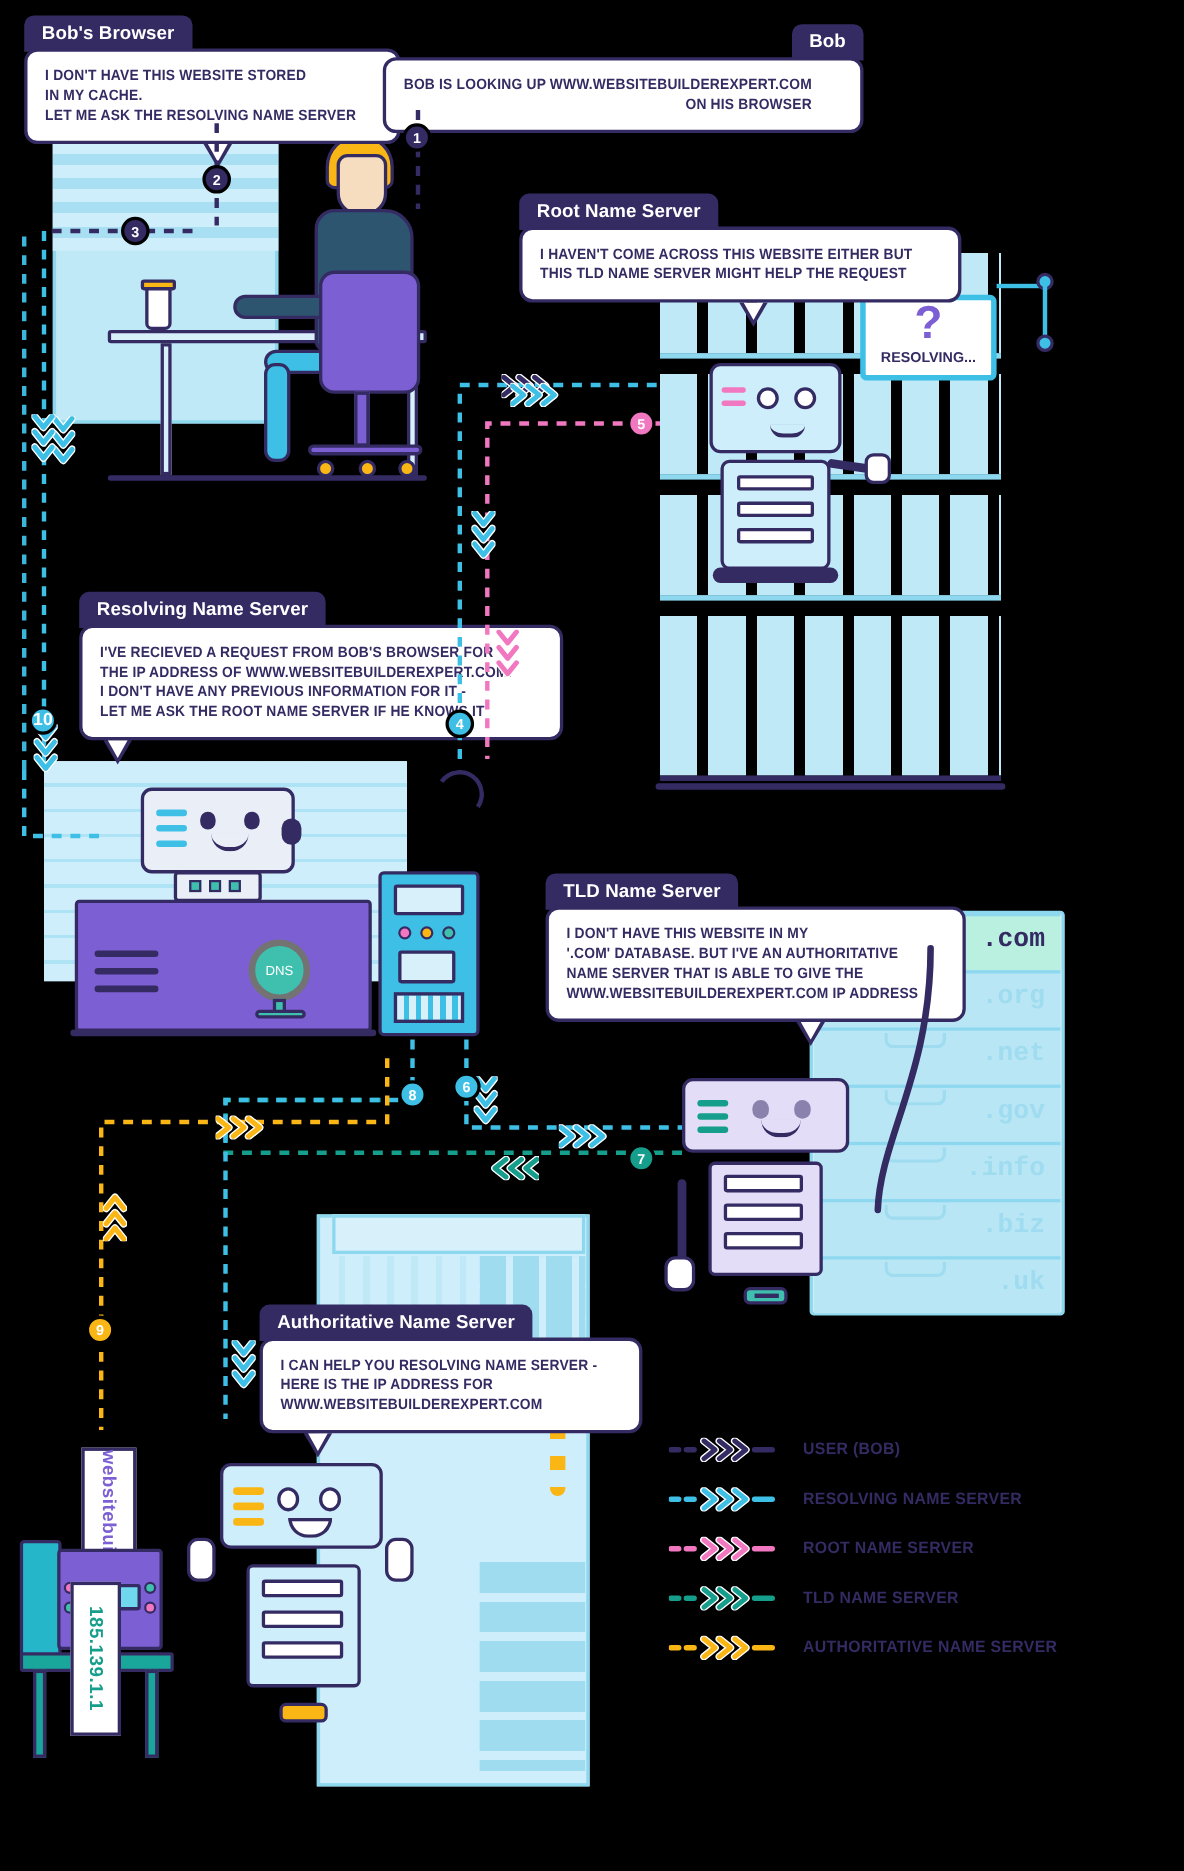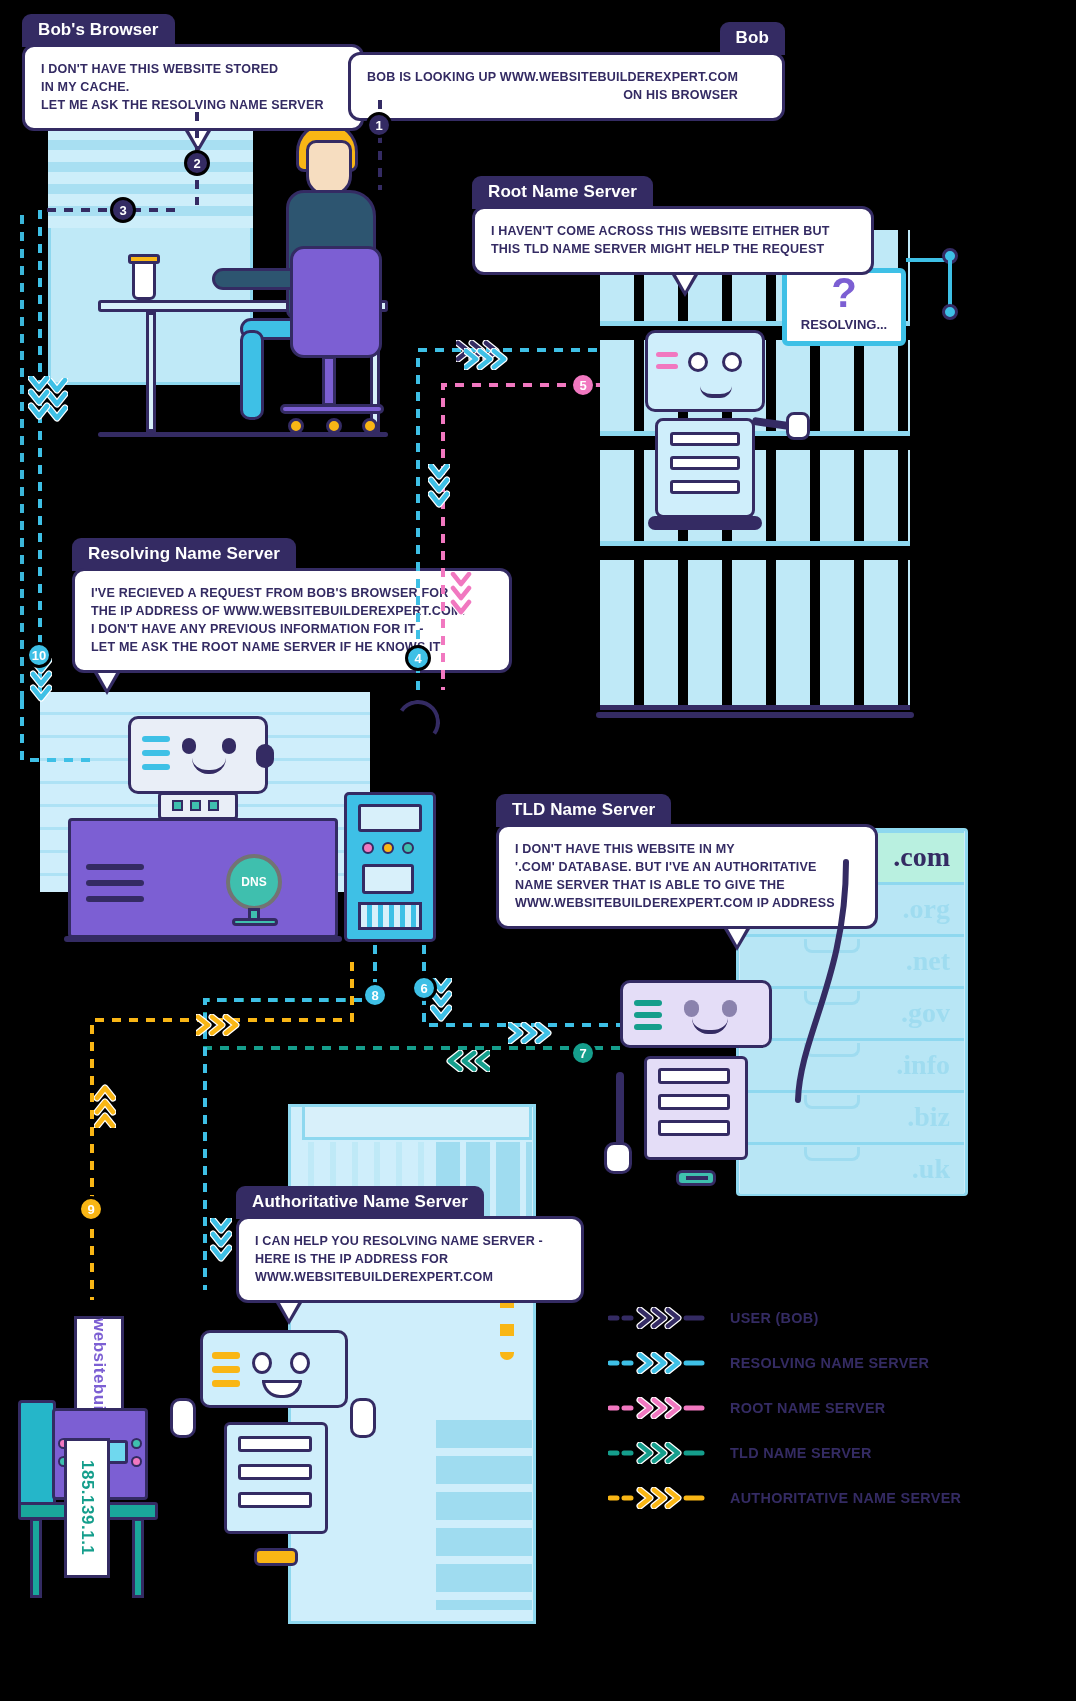--- a/index.html
+++ b/index.html
@@ -104,22 +104,22 @@
   .rect { position: absolute; }
 
   .tld-row {
     position: absolute;
     left: 740px; width: 224px; height: 52px;
     background: #b8e6f5;
     border-top: 3px solid #8ed8ef;
   }
   .tld-row .tld-text {
     position: absolute; right: 14px; top: 8px;
-    font-family: Liberation Serif, serif;
-    font-weight: 700; font-size: 28px; color: #9fdcf0;
+    font-family: Liberation Mono, monospace;
+    font-weight: 700; font-size: 24px; color: #9fdcf0;
   }
   .tld-row.first { background: #b9f0e0; }
   .tld-row.first .tld-text { color: #342b63; }
 
   .screen-box {
     position: absolute;
     background: #fff;
     border: 5px solid #3ec0e6;
     border-radius: 6px;
   }
@@ -148,23 +148,23 @@
   .vlabel span {
     writing-mode: vertical-rl;
     font-family: "Liberation Sans", sans-serif;
     font-weight: 700;
     letter-spacing: .5px;
   }
   .dns-globe {
     position: absolute;
     border-radius: 50%;
     background: #3fbfae;
-    border: 4px solid #737373;
+    border: 6px solid #737373;
     display:flex;align-items:center;justify-content:center;
-    color: #fff; font-weight: 700; font-size: 12px;
+    color: #fff; font-weight: 400; font-size: 12px;
     font-family: "Liberation Sans", sans-serif;
   }
 </style>
 </head>
 <body>
 
 <div id="stage">
 
   <svg width="1076" height="1701" style="position:absolute;left:0;top:0;z-index:5;">
 
@@ -560,21 +560,21 @@
   <div id="step-badges">
       <div class="step" style="left: 366px; top: 112px; background: rgb(52, 43, 99);">1</div>
       <div class="step" style="left: 184px; top: 150px; background: rgb(52, 43, 99);">2</div>
       <div class="step" style="left: 110px; top: 197px; background: rgb(52, 43, 99);">3</div>
       <div class="step" style="left: 405px; top: 645px; background: rgb(62, 192, 230);">4</div>
       <div class="step" style="left: 570px; top: 372px; background: rgb(241, 120, 192);">5</div>
       <div class="step" style="left: 411px; top: 975px; background: rgb(62, 192, 230);">6</div>
       <div class="step" style="left: 570px; top: 1040px; background: rgb(21, 158, 140);">7</div>
       <div class="step" style="left: 362px; top: 982px; background: rgb(62, 192, 230);">8</div>
       <div class="step" style="left: 78px; top: 1196px; background: rgb(249, 182, 21);">9</div>
-      <div class="step" style="left: 26px; top: 642px; background: rgb(62, 192, 230); font-size: 13px;">10</div>
+      <div class="step" style="left: 26px; top: 642px; background: rgb(62, 192, 230); font-size: 16px;">10</div>
     </div>
 
   <div id="legend">
       <div class="leg-row">
         <div class="leg-sample"><svg width="110" height="22" viewBox="0 0 110 22">
             <line x1="2" y1="11" x2="26" y2="11" stroke="#342b63" stroke-width="5" stroke-dasharray="7 7" stroke-linecap="round"></line>
             <path d="M32 3 L42 11 L32 19" fill="none" stroke="#ffffff" stroke-width="7" stroke-linecap="round" stroke-linejoin="round"></path>
             <path d="M32 3 L42 11 L32 19" fill="none" stroke="#342b63" stroke-width="4.5" stroke-linecap="round" stroke-linejoin="round"></path>
             <path d="M46 3 L56 11 L46 19" fill="none" stroke="#ffffff" stroke-width="7" stroke-linecap="round" stroke-linejoin="round"></path>
             <path d="M46 3 L56 11 L46 19" fill="none" stroke="#342b63" stroke-width="4.5" stroke-linecap="round" stroke-linejoin="round"></path>

